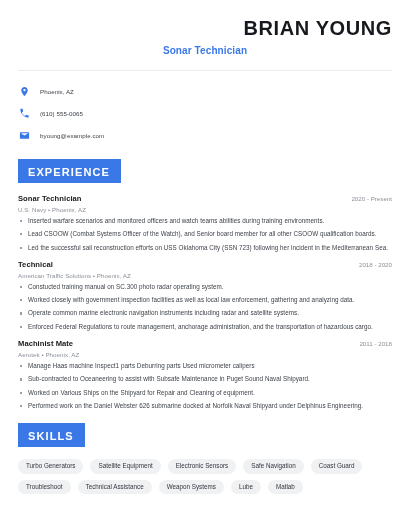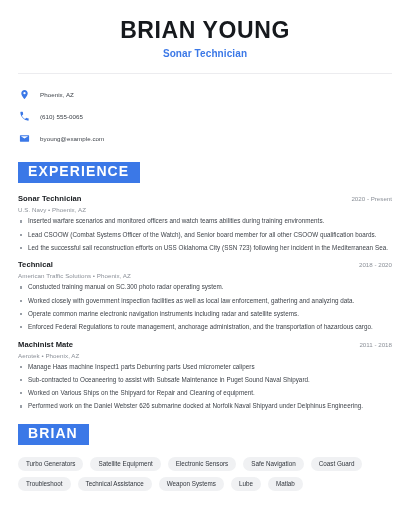--- a/index.html
+++ b/index.html
@@ -22,26 +22,27 @@
     padding: 0 18px;
     background: #ffffff;
   }
 
   
   .header {
     padding-top: 17px;
     text-align: center;
   }
   .full-name {
-    font-size: 23px;
+    font-size: 20px;
     font-weight: bold;
     letter-spacing: 0.6px;
     color: #16191d;
     line-height: 1.15;
     margin: 0;
+    text-align: right;
   }
   .job-title {
     font-size: 10px;
     font-weight: bold;
     color: #3b78e7;
     margin-top: 5px;
     letter-spacing: 0.1px;
   }
 
   .divider {
@@ -75,24 +76,24 @@
     color: #3d4249;
     letter-spacing: 0.05px;
   }
 
   
   .section { margin-top: 14px; }
   .section-badge {
     display: inline-block;
     background: #3b78e7;
     color: #ffffff;
-    font-size: 14px;
+    font-size: 11px;
     font-weight: bold;
     letter-spacing: 1.1px;
-    padding: 2px 11px 5px 10px;
+    padding: 8px 11px 5px 10px;
     line-height: 1;
   }
 
   
   .entries { margin-top: 11px; }
   .entry { margin-bottom: 9px; }
   .entry-head {
     display: flex;
     align-items: baseline;
     justify-content: space-between;
@@ -243,21 +244,21 @@
           <li>Sub-contracted to Oceaneering to assist with Subsafe Maintenance in Puget Sound Naval Shipyard.</li>
           <li>Worked on Various Ships on the Shipyard for Repair and Cleaning of equipment.</li>
           <li>Performed work on the Daniel Webster 626 submarine docked at Norfolk Naval Shipyard under Delphinus Engineering.</li>
         </ul>
       </div>
 
     </div>
   </div>
 
   <div class="section">
-    <div class="section-badge">BRIAN</div>
+    <div class="section-badge">SKILLS</div>
 
     <div class="skills-wrap">
       <span class="skill-chip">Turbo Generators</span>
       <span class="skill-chip">Satellite Equipment</span>
       <span class="skill-chip">Electronic Sensors</span>
       <span class="skill-chip">Safe Navigation</span>
       <span class="skill-chip">Coast Guard</span>
       <span class="skill-chip">Troubleshoot</span>
       <span class="skill-chip">Technical Assistance</span>
       <span class="skill-chip">Weapon Systems</span>

